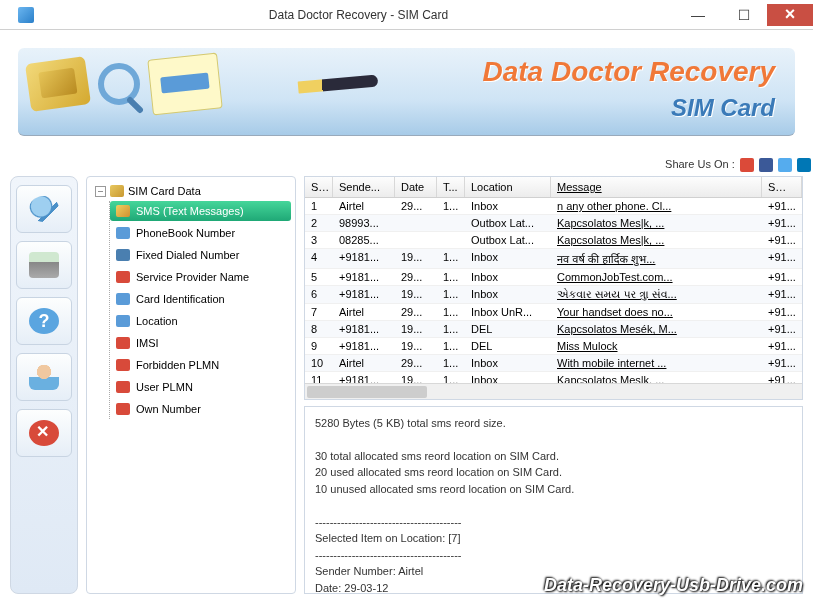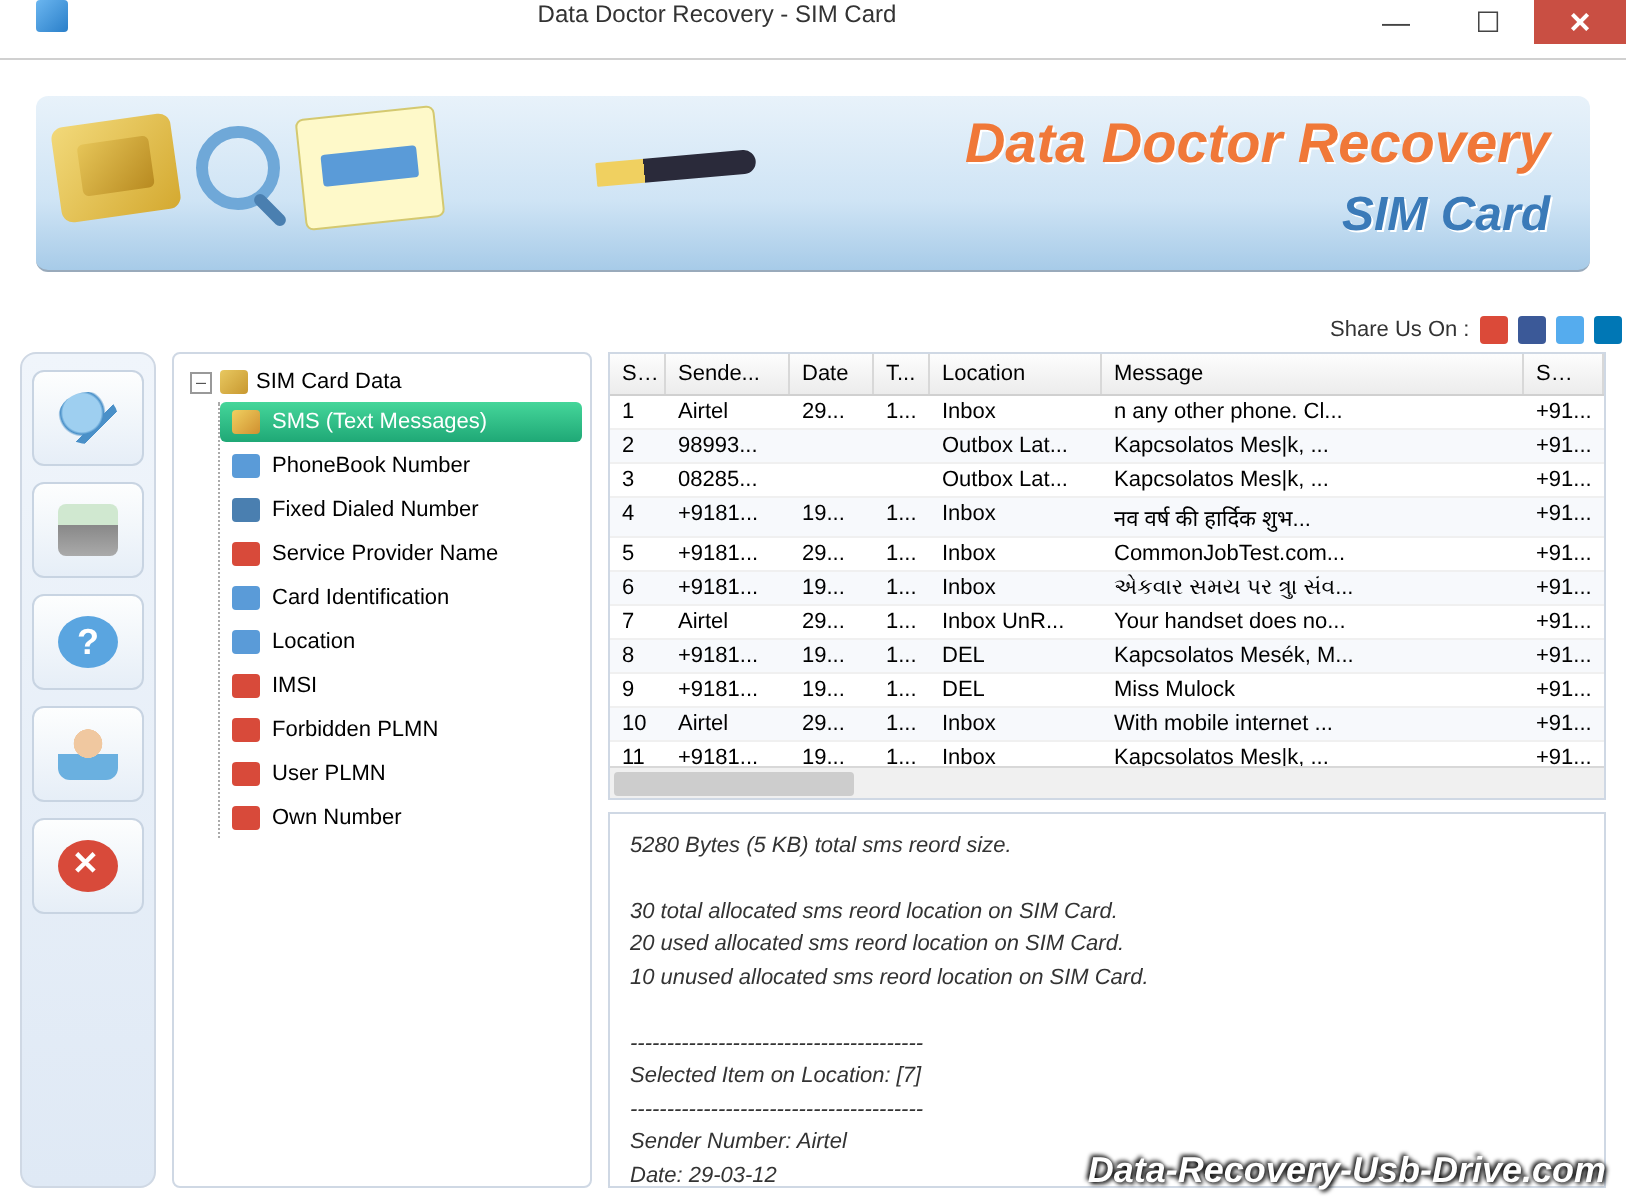--- a/index.html
+++ b/index.html
@@ -1,18 +1,18 @@
 <!DOCTYPE html>
 <html><head>
 <meta charset="utf-8">
 <style>
 * { box-sizing: border-box; margin: 0; padding: 0; font-family: "Segoe UI", Tahoma, sans-serif; }
 body { background: #fff; width: 813px; height: 600px; overflow: hidden; position: relative; }
 
-.titlebar { height: 30px; background: #fff; border-bottom: 1px solid #d0d0d0; display: flex; position: relative; padding-left: 10px; }
+.titlebar { height: 30px; background: #fff; border-bottom: 1px solid #d0d0d0; display: flex; align-items: center; position: relative; padding-left: 10px; }
 .titlebar-icon { width: 16px; height: 16px; margin: 0 8px; background: linear-gradient(135deg,#6bb6f0,#2a7fc9); border-radius: 2px; }
 .titlebar-title { flex: 1; text-align: center; font-size: 12px; color: #333; }
 .titlebar-btns { display: flex; }
 .titlebar-btn { width: 46px; height: 22px; display: flex; align-items: center; justify-content: center; font-size: 14px; }
 .titlebar-btn.min { background: #fff; color: #444; }
 .titlebar-btn.max { background: #fff; color: #444; }
 .titlebar-btn.close { background: #c94f43; color: #fff; font-size: 18px; font-weight: bold; }
 
 .banner { height: 88px; background: linear-gradient(to bottom,#e8f2fa 0%,#cfe4f5 60%,#a7cbe8 100%); border-bottom: 1px solid #9ab; position: relative; margin: 18px; border-radius: 6px; overflow: hidden; }
 .banner-left { position: absolute; left: 10px; top: 8px; display: flex; align-items: center; gap: 10px; }
@@ -49,29 +49,29 @@
 .tree-children { margin-left:18px; border-left:1px dotted #aaa; }
 .tree-item { display:flex; align-items:center; gap:6px; padding:4px 6px; margin:2px 0; border-radius:3px; cursor:default; }
 .tree-item.selected { background: linear-gradient(to bottom,#45d69a,#1fa876); color:#fff; }
 .tree-item .ico { width:14px; height:12px; border-radius:2px; flex-shrink:0; }
 .ico-sms{background:linear-gradient(135deg,#f0d060,#d09030);} .ico-pb{background:#5a9bd8;} .ico-ld{background:#d84a3a;} .ico-fd{background:#4a7fb0;} .ico-sp{background:#d84a3a;} .ico-ci{background:#5a9bd8;} .ico-loc{background:#5a9bd8;} .ico-imsi{background:#d84a3a;} .ico-fp{background:#d84a3a;} .ico-up{background:#d84a3a;} .ico-on{background:#d84a3a;}
 
 .main-panel { flex:1; display:flex; flex-direction:column; gap:6px; min-width:0; }
 .grid-wrap { flex:1.3; border:1px solid #cfd8e4; background:#fff; overflow:hidden; display:flex; flex-direction:column; }
 .grid-head { display:flex; background:linear-gradient(to bottom,#fdfdfd,#ececec); border-bottom:1px solid #d0d0d0; font-size:11px; }
 .gh { padding:4px 6px; border-right:1px solid #d8d8d8; white-space:nowrap; overflow:hidden; text-overflow:ellipsis; }
-.c0{width:28px;} .c1{width:62px;} .c2{width:42px;} .c3{width:28px;} .c4{width:86px;} .c5{flex:1; min-width:0;} .c6{width:40px;}
+.c0{width:28px;} .c1{width:62px;} .c2{width:42px;} .c3{width:28px;} .c4{width:86px;} .c5{flex:1; min-width:0;text-decoration:underline;} .c6{width:40px;}
 .grid-body { flex:1; overflow:auto; font-size:11px; }
 .grid-row { display:flex; border-bottom:1px solid #f0f0f0; }
 .grid-row:nth-child(even){ background:#f7f9fc; }
 .gc { padding:2px 6px; white-space:nowrap; overflow:hidden; text-overflow:ellipsis; }
 .grid-scroll { height:16px; background:#f0f0f0; border-top:1px solid #d8d8d8; position:relative; }
 .grid-thumb { position:absolute; left:2px; top:2px; width:120px; height:12px; background:#cdcdcd; border-radius:2px; }
 
-.detail-wrap { flex:1; border:1px solid #cfd8e4; background:#fff; padding:8px 10px; font-size:11px; color:#333; overflow:auto; white-space:pre-line; line-height:1.5;font-style:italic; }
+.detail-wrap { flex:1; border:1px solid #cfd8e4; background:#fff; padding:8px 10px; font-size:11px; color:#333; overflow:auto; white-space:pre-line; line-height:1.5; }
 
 .watermark { position:absolute; bottom:4px; right:10px; font-size:18px; font-weight:bold; font-style:italic; color:#fff; text-shadow:1px 1px 2px #000,-1px -1px 2px #000; }
 </style>
 </head>
 <body>
 
 <div class="titlebar">
   <div class="titlebar-icon"></div>
   <div class="titlebar-title">Data Doctor Recovery - SIM Card</div>
   <div class="titlebar-btns">

